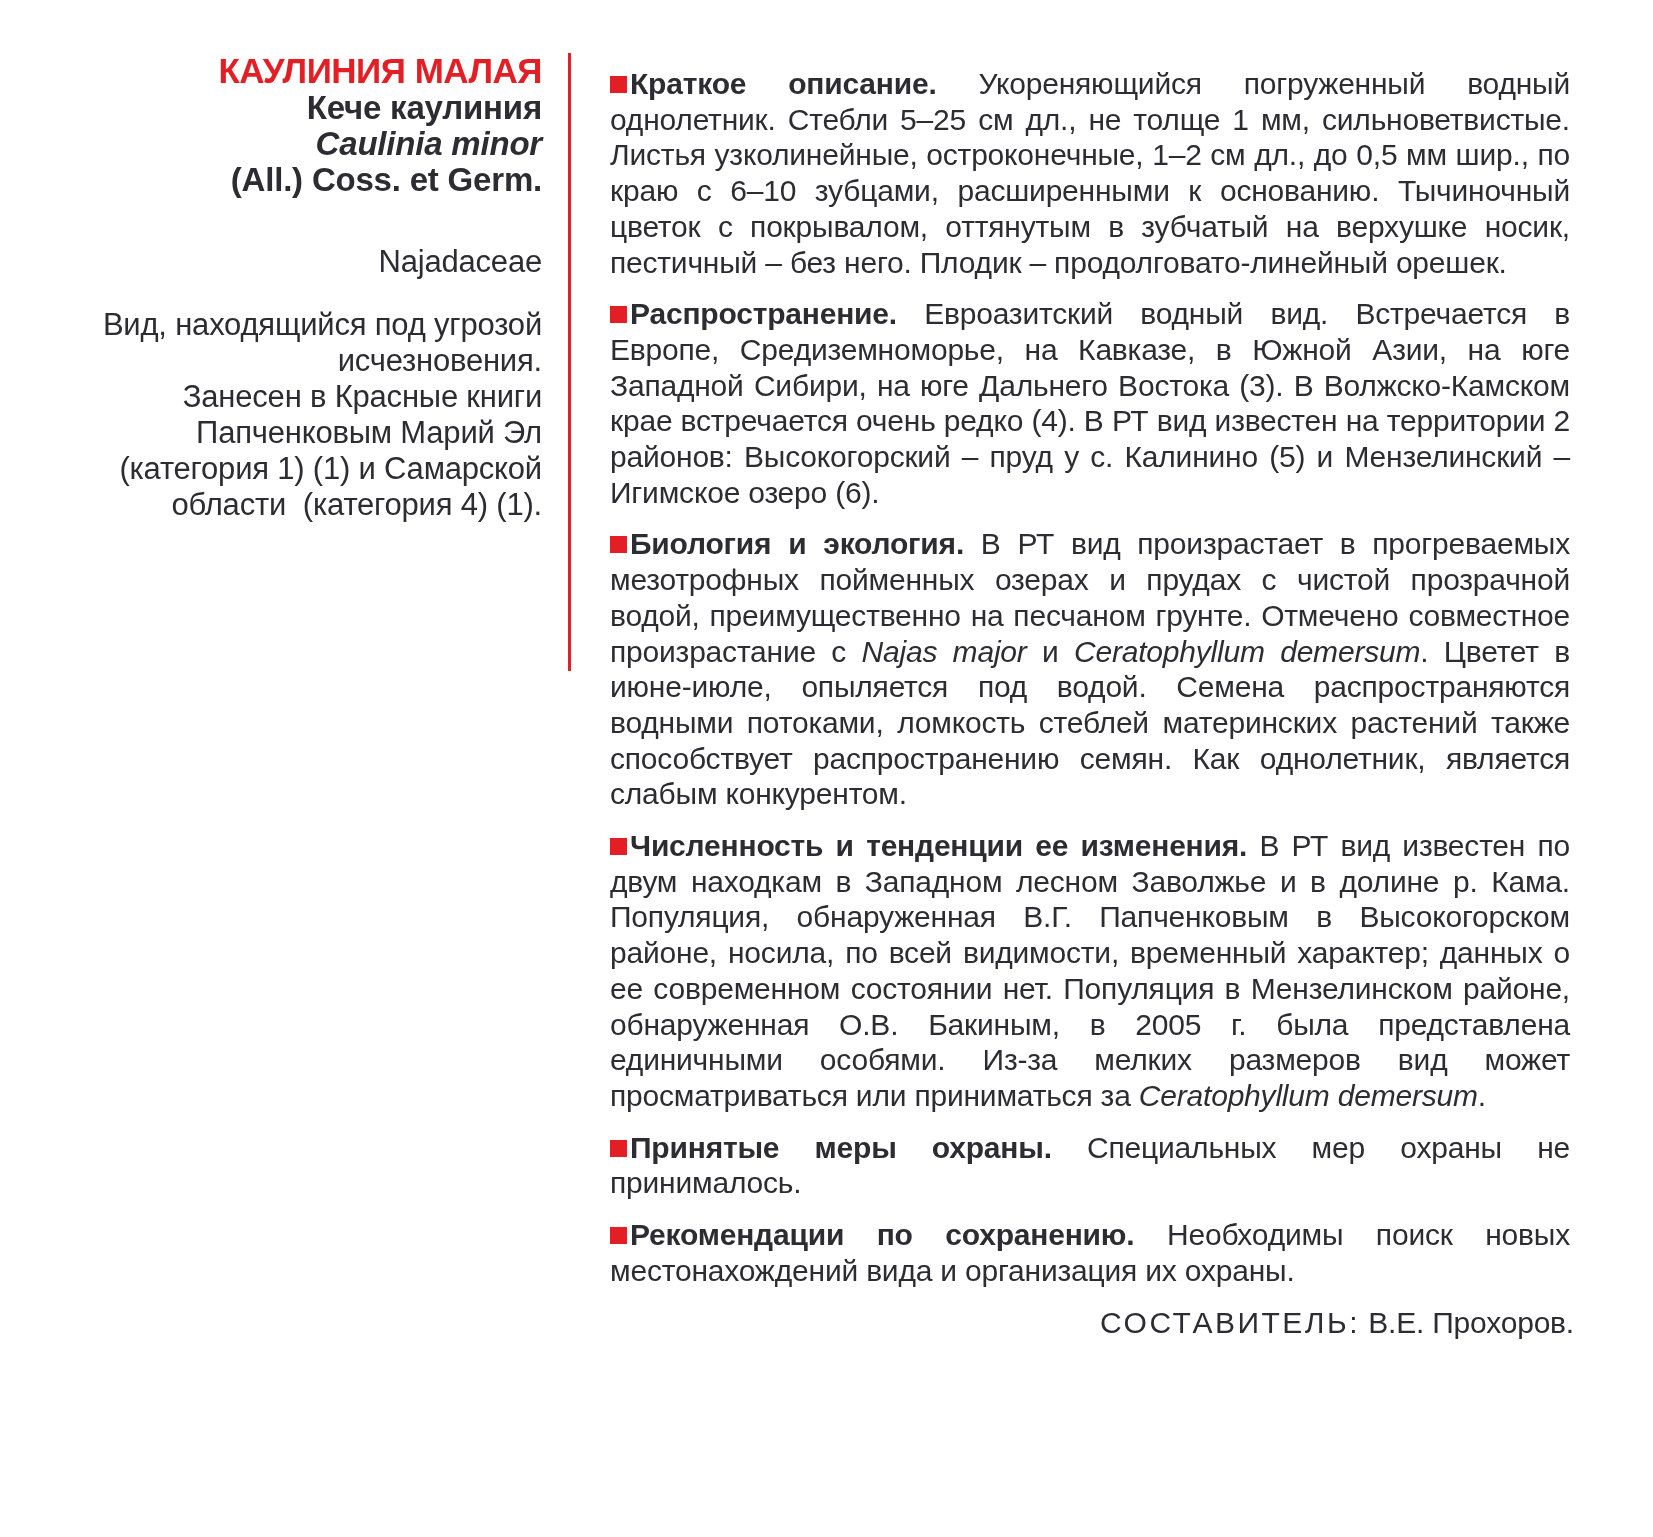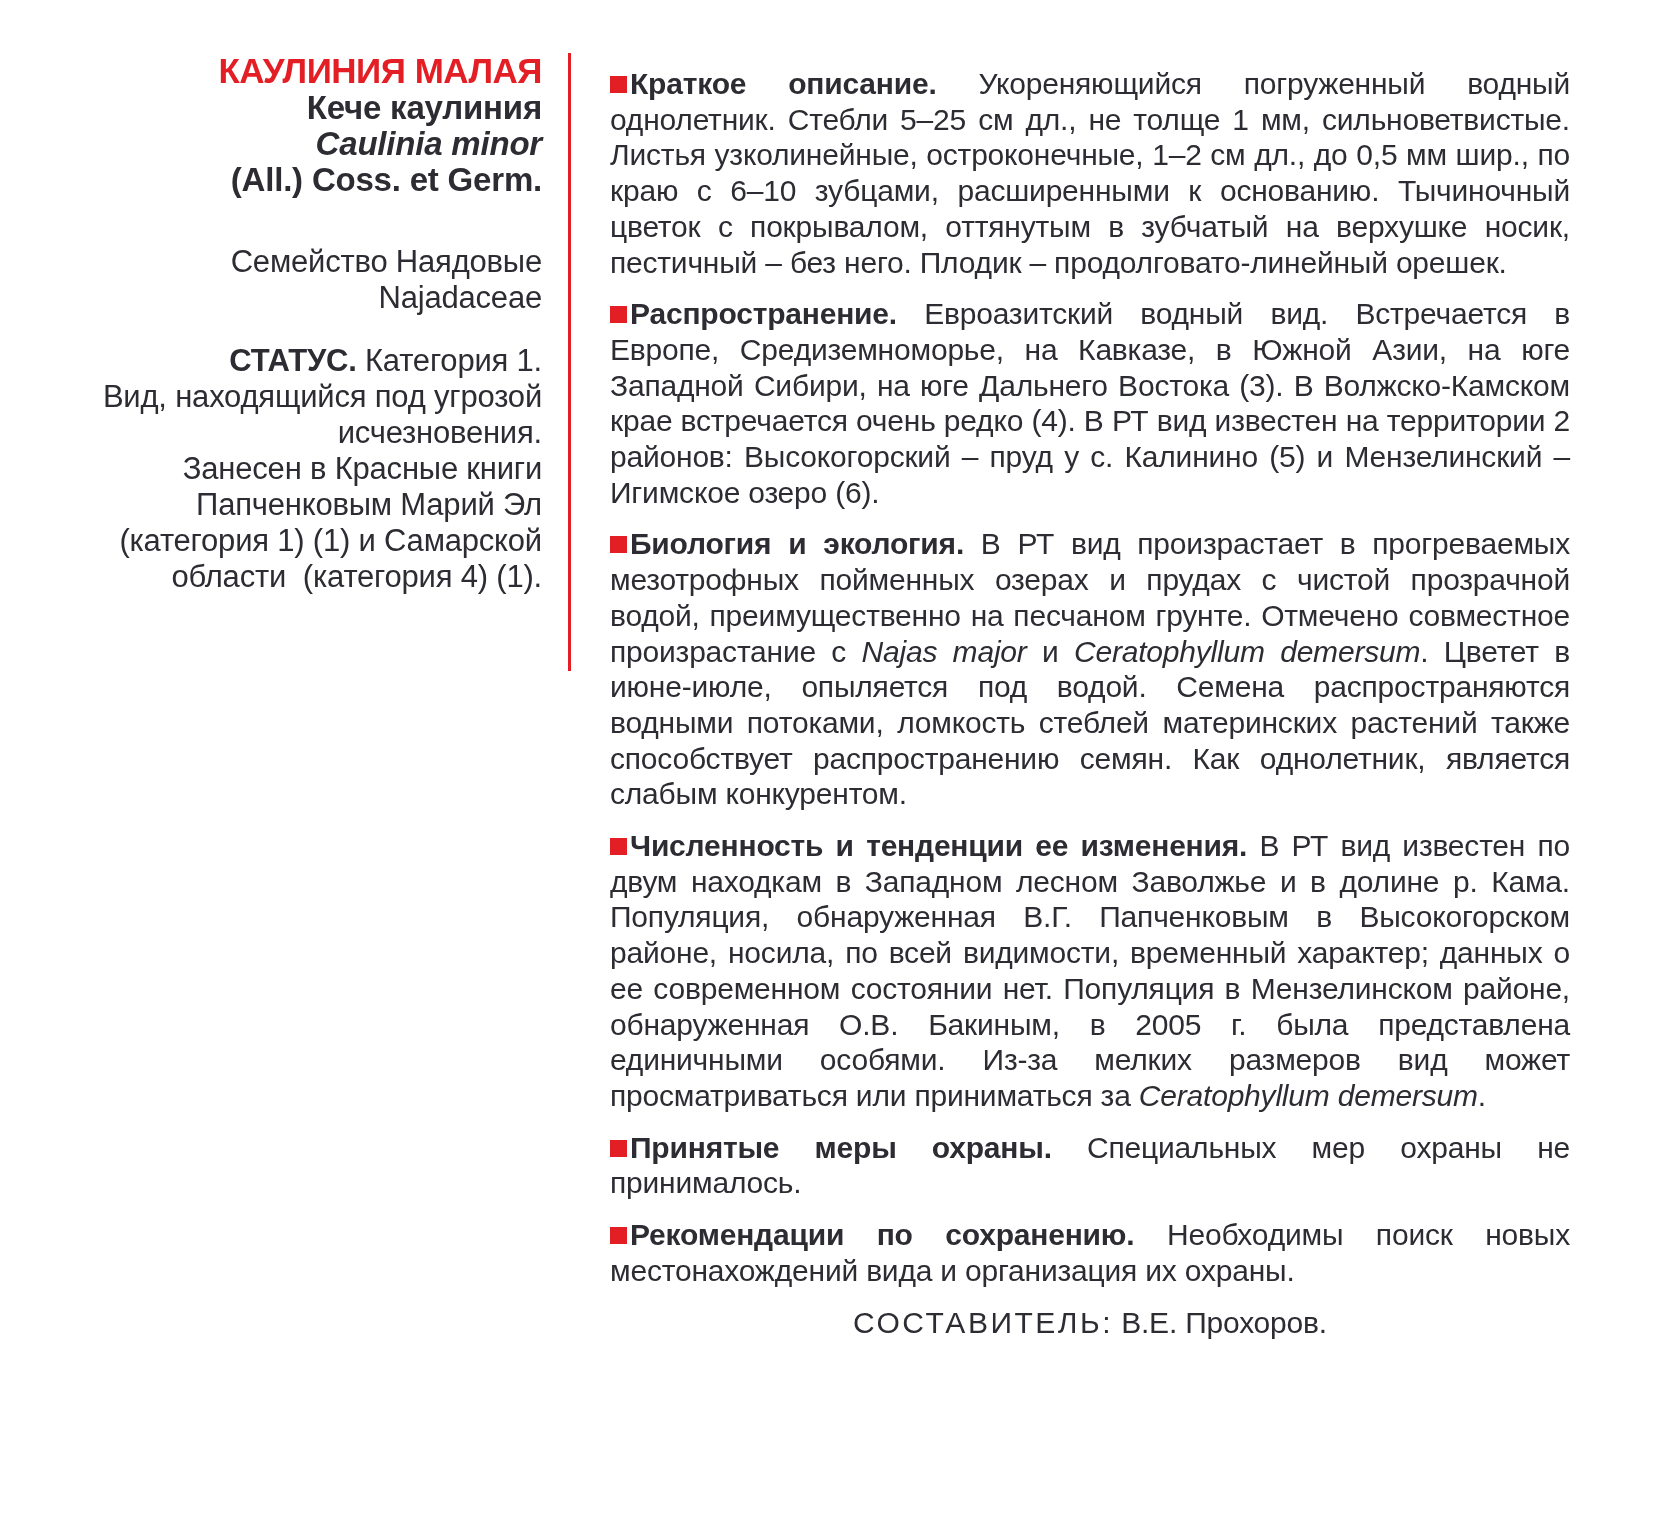--- a/index.html
+++ b/index.html
@@ -37,41 +37,39 @@
     font-size:30px;line-height:35.7px;letter-spacing:-0.2px;
     text-align:justify;
   }
   .section{margin:16px;}
   .bullet{
     display:inline-block;width:17px;height:17px;background:#e31e24;
     margin-right:3px;transform:translateY(-1px);
   }
   .heading{font-weight:bold;}
   .italic{font-style:italic;}
-  .composer-line{margin:12px;text-align:center;}
+  .composer-line{margin:12px;text-align:right;}
   .composer-label{letter-spacing:2.5px;}
 </style>
 </head>
 <body>
 
 <div class="page">
 
   <div class="left-col">
     <div class="species-title">КАУЛИНИЯ МАЛАЯ</div>
     <div class="common-name">Кече каулиния</div>
     <div class="latin-name">Caulinia minor</div>
     <div class="authority">(All.) Coss. et Germ.</div>
 
     <div class="family-block">
-      <div>Семейство Наядовые</div>
       <div>Najadaceae</div>
     </div>
 
     <div class="status-block">
-        <div class="status-line"><span class="status-label">СТАТУС.</span> Категория 1.</div>
         <div class="status-line">Вид, находящийся под угрозой</div>
         <div class="status-line">исчезновения.</div>
         <div class="status-line">Занесен в Красные книги</div>
         <div class="status-line">Папченковым Марий Эл</div>
         <div class="status-line">(категория 1) (1) и Самарской</div>
         <div class="status-line">области  (категория 4) (1).</div>
       </div>
   </div>
 
   <div class="divider"></div>

